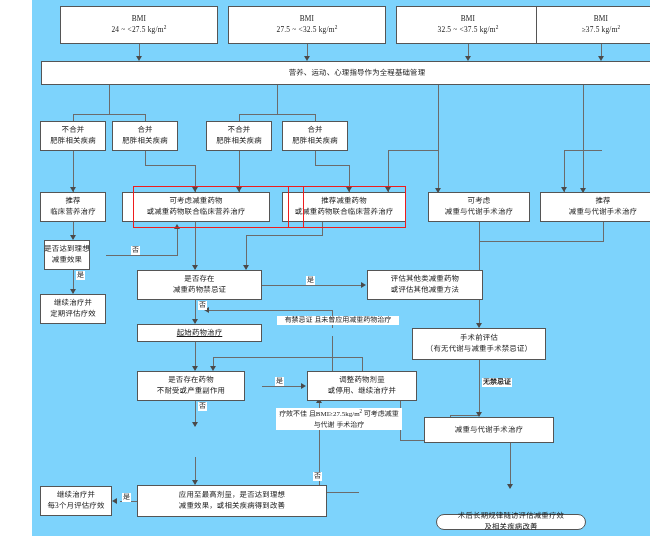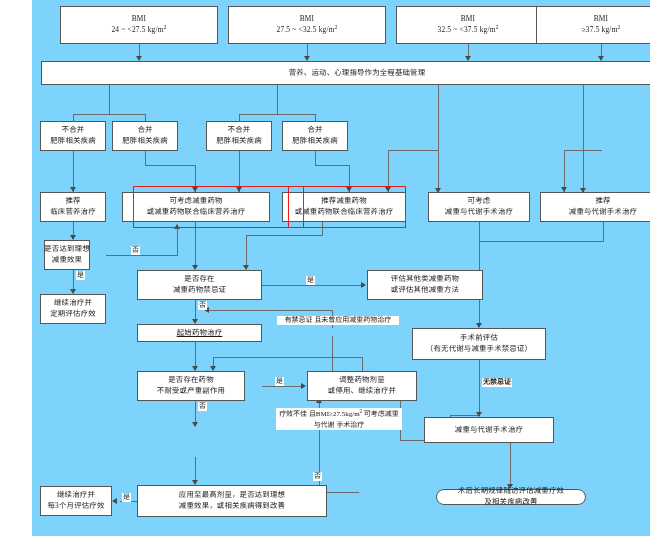--- a/index.html
+++ b/index.html
@@ -330,18 +330,18 @@
   <div class="ar ar-d" style="left:443.8px;top:412px;"></div>
   <div class="elabel" style="left:450px;top:378px;font-weight:bold;">无禁忌证</div>
 
   <div class="box" style="left:392px;top:417px;width:130px;height:26px;">
     <span class="ln">减重与代谢手术治疗</span>
   </div>
 
   <div class="ln-v" style="left:478px;top:443px;height:45px;"></div>
   <div class="ar ar-d" style="left:474.8px;top:484px;"></div>
 
-  <div class="box" style="left:404px;top:489px;width:150px;height:16px;border-radius:11px;">
+  <div class="box" style="left:404px;top:514px;width:150px;height:16px;border-radius:11px;">
     <span class="ln">术后长期规律随访评估减重疗效</span>
     <span class="ln">及相关疾病改善</span>
   </div>
 
 </div>
 
 </body></html>

